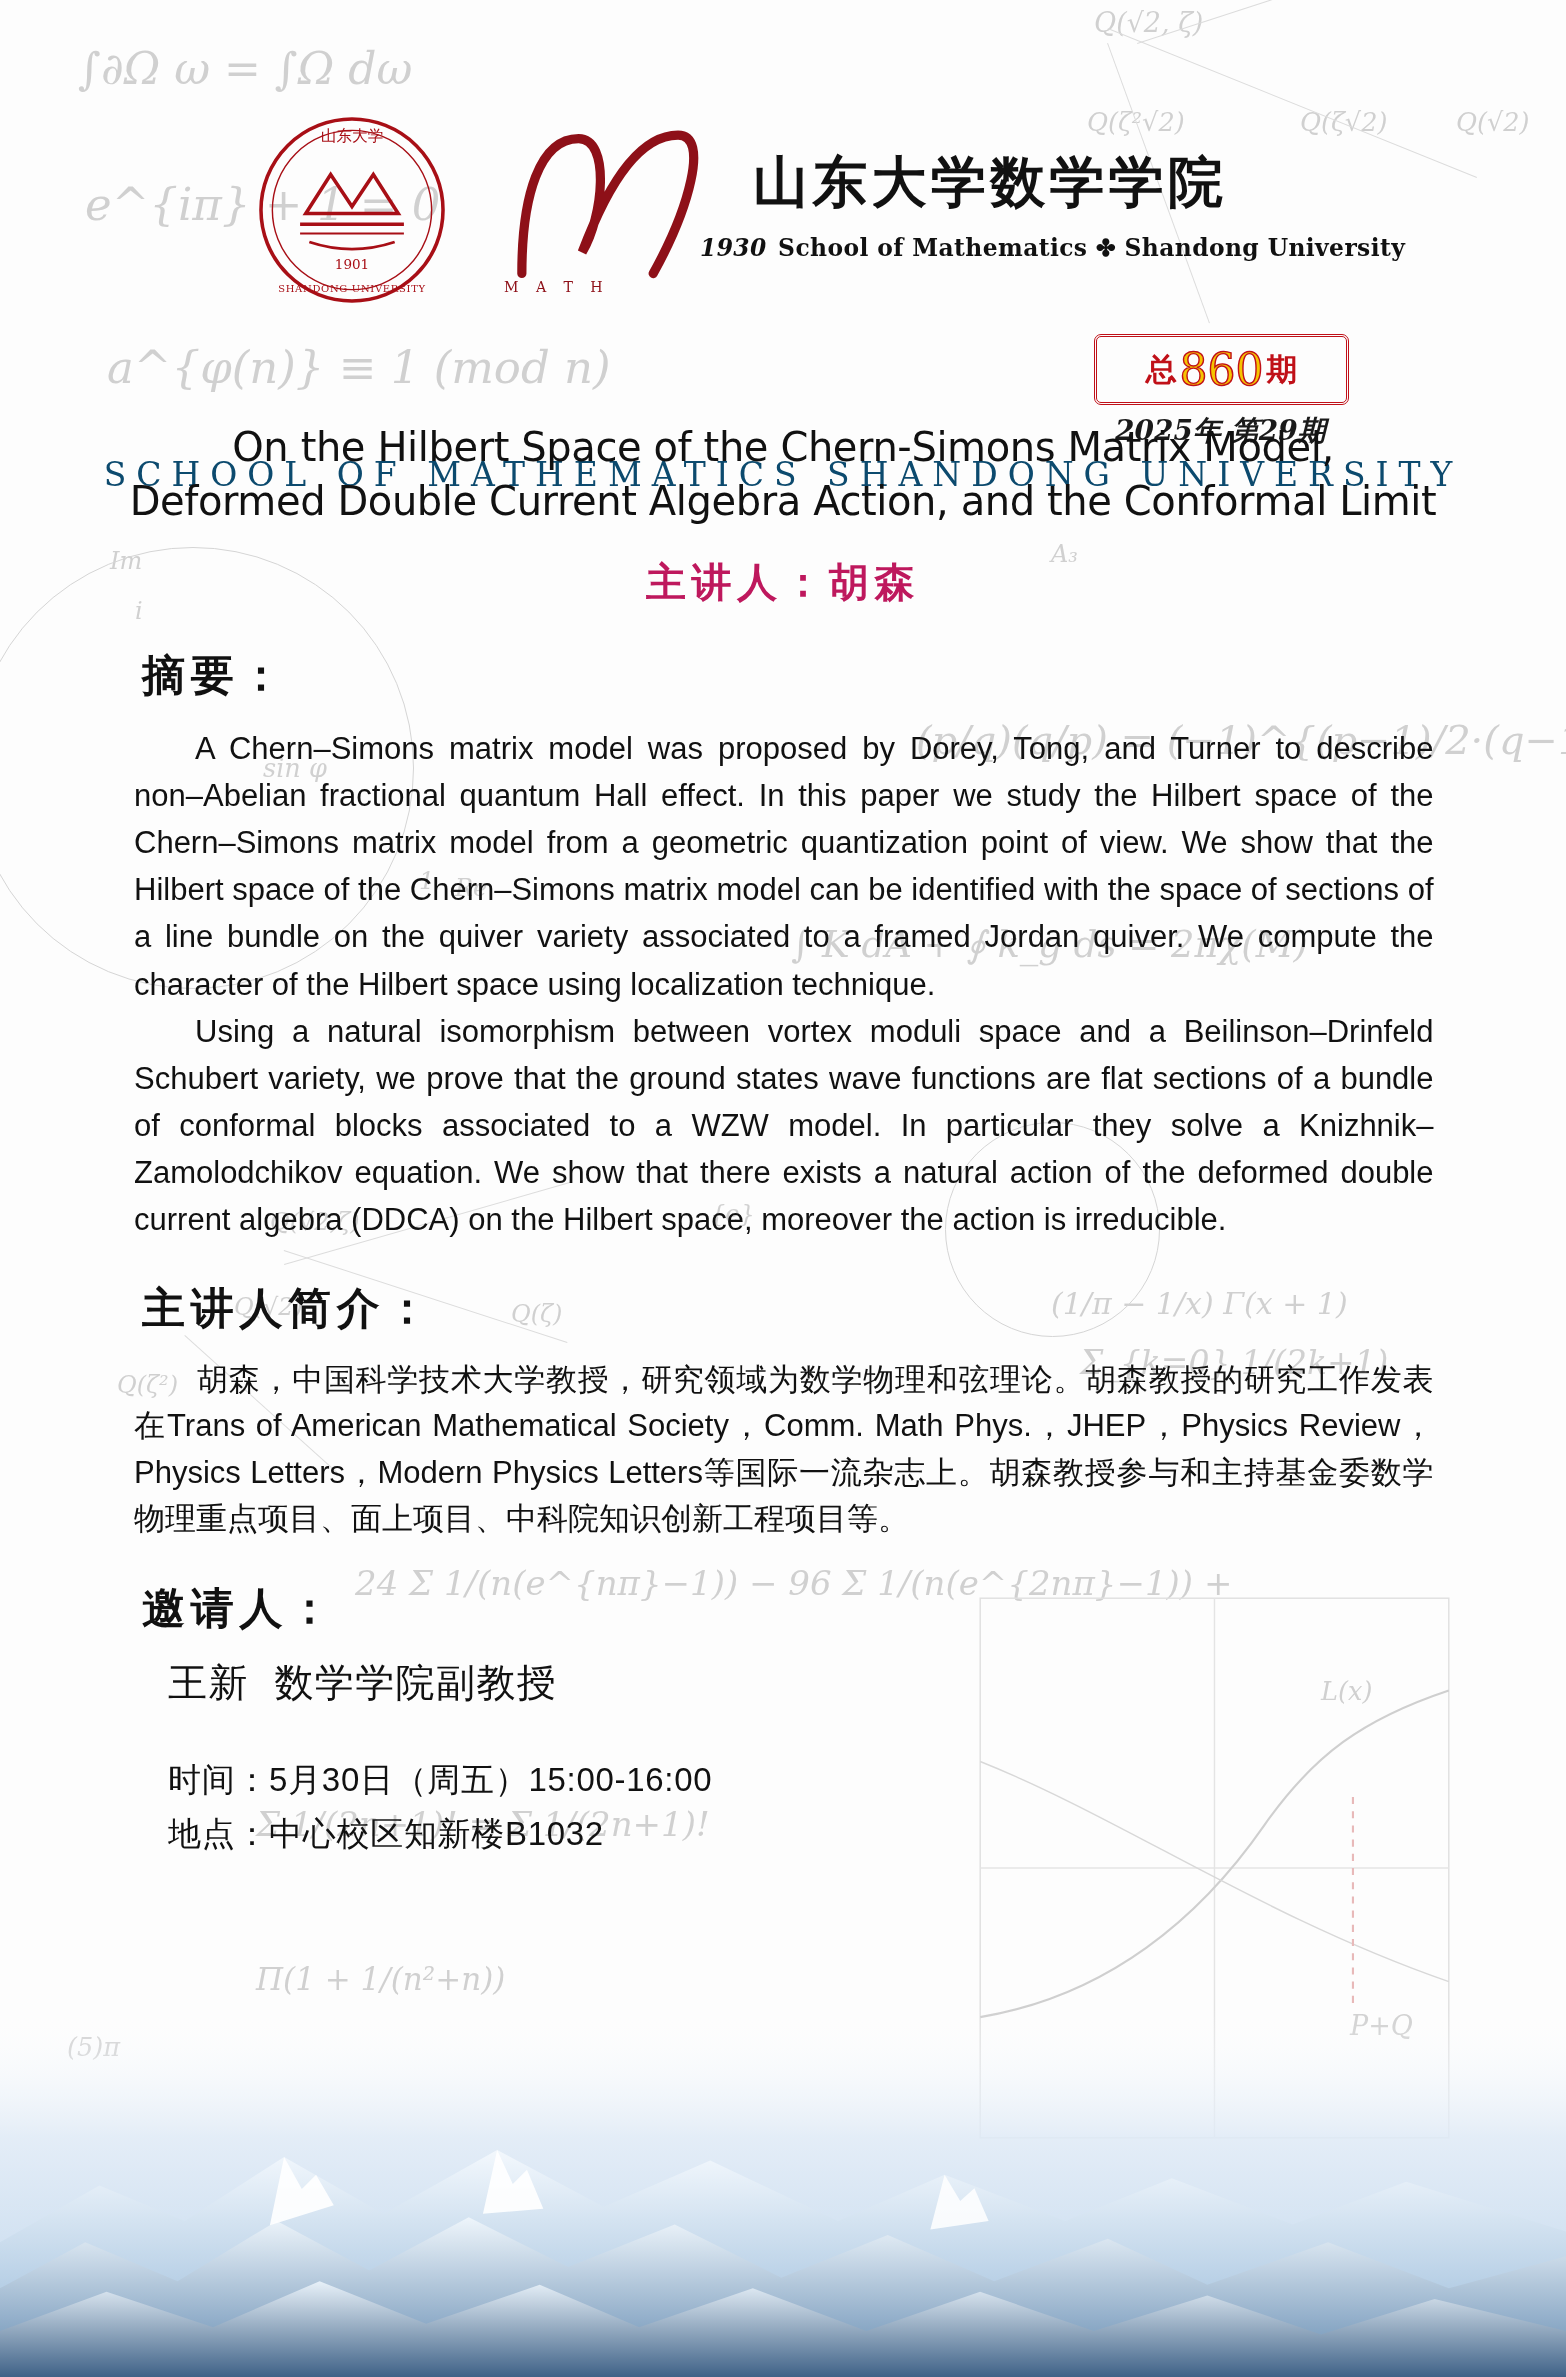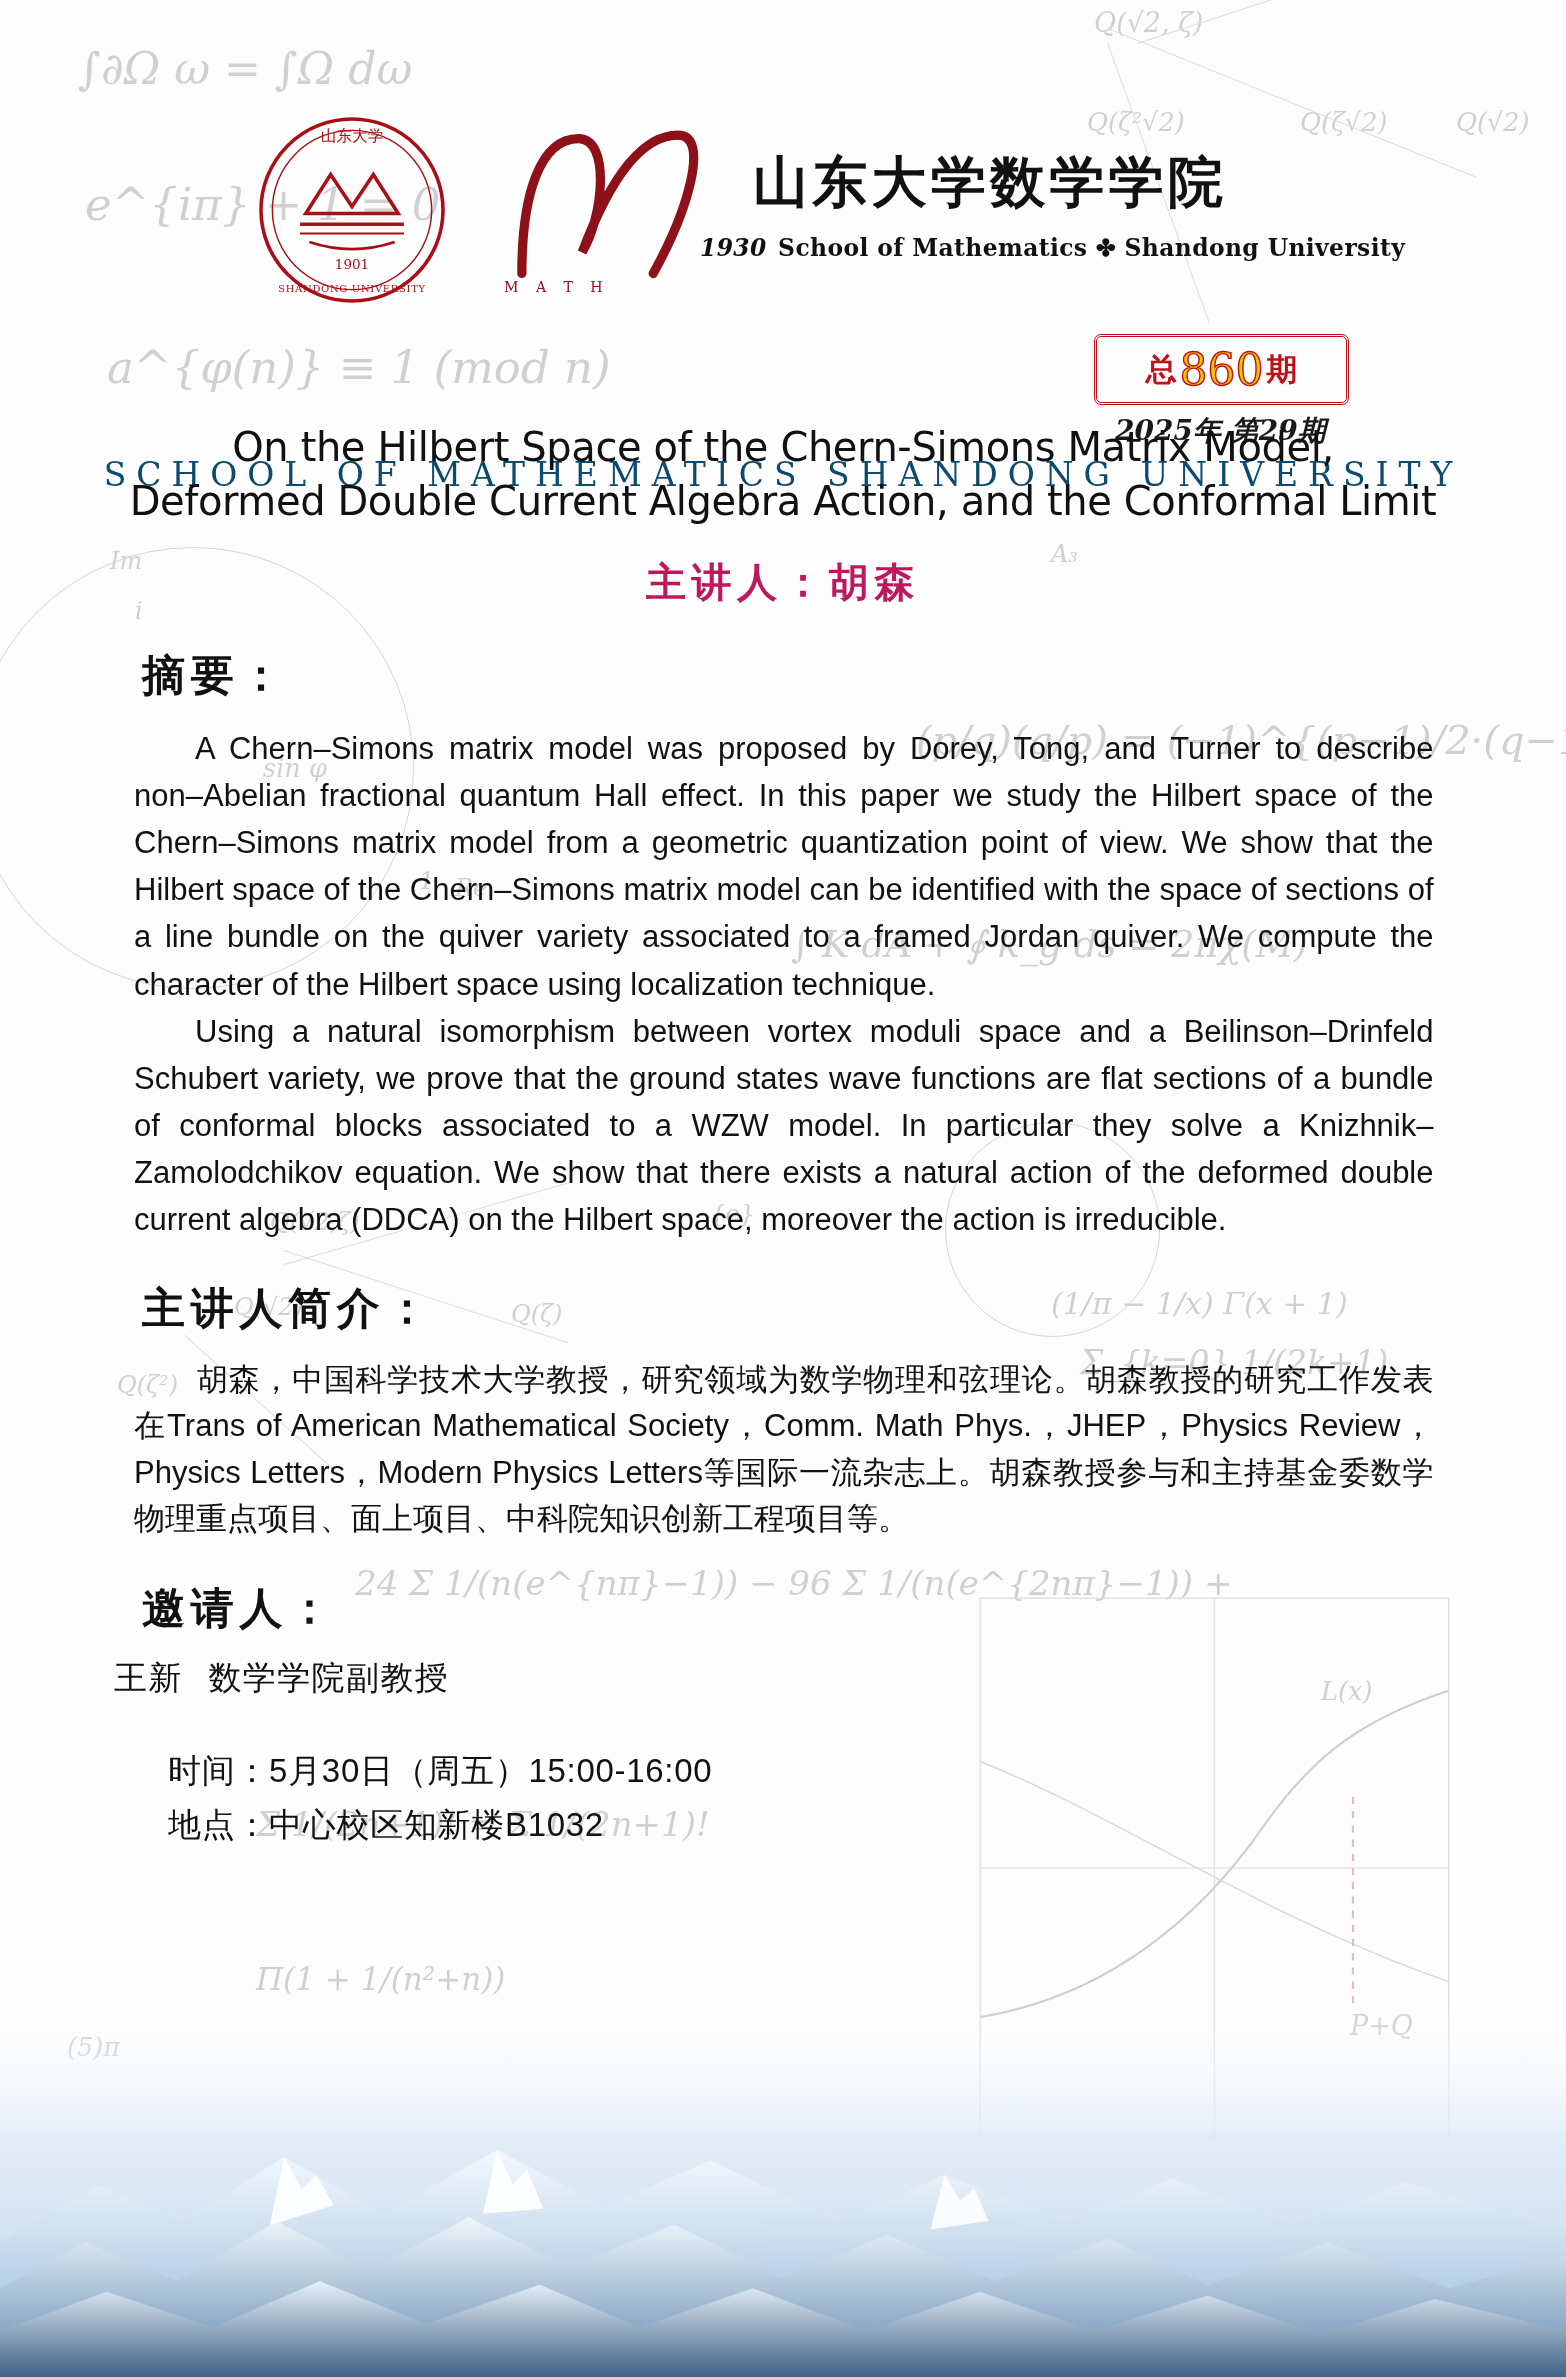--- a/index.html
+++ b/index.html
@@ -240,22 +240,23 @@
     color: #111111;
     text-align: justify;
   }
   .bio p {
     margin: 0;
     text-indent: 63px;
   }
 
   .inviter {
     margin-top: 18.5px;
-    font-family: "Liberation Sans", sans-serif;
-    font-size: 33px;
+    margin-left: 54px;
+    font-family: "Liberation Sans", sans-serif;
+    font-size: 39px;
     color: #111111;
     letter-spacing: 1.4px;
   }
   .inviter .name {
     margin-right: 25.6px;
   }
 
   .logistics {
     margin-top: 43px;
     margin-left: 54px;

